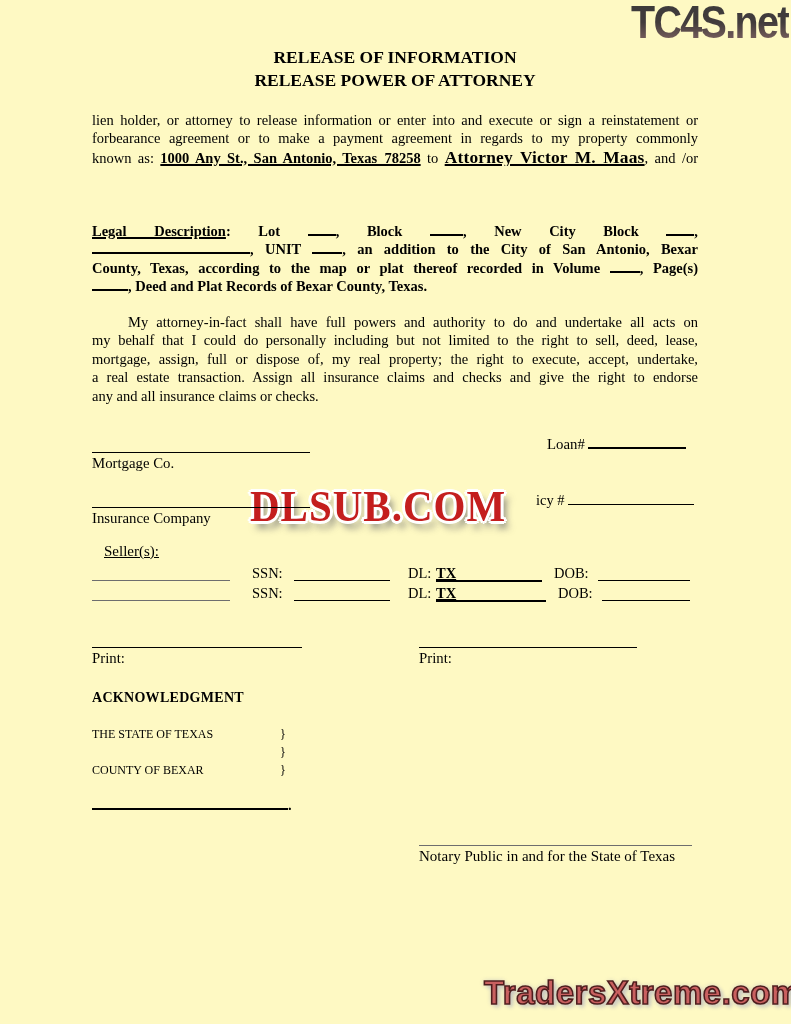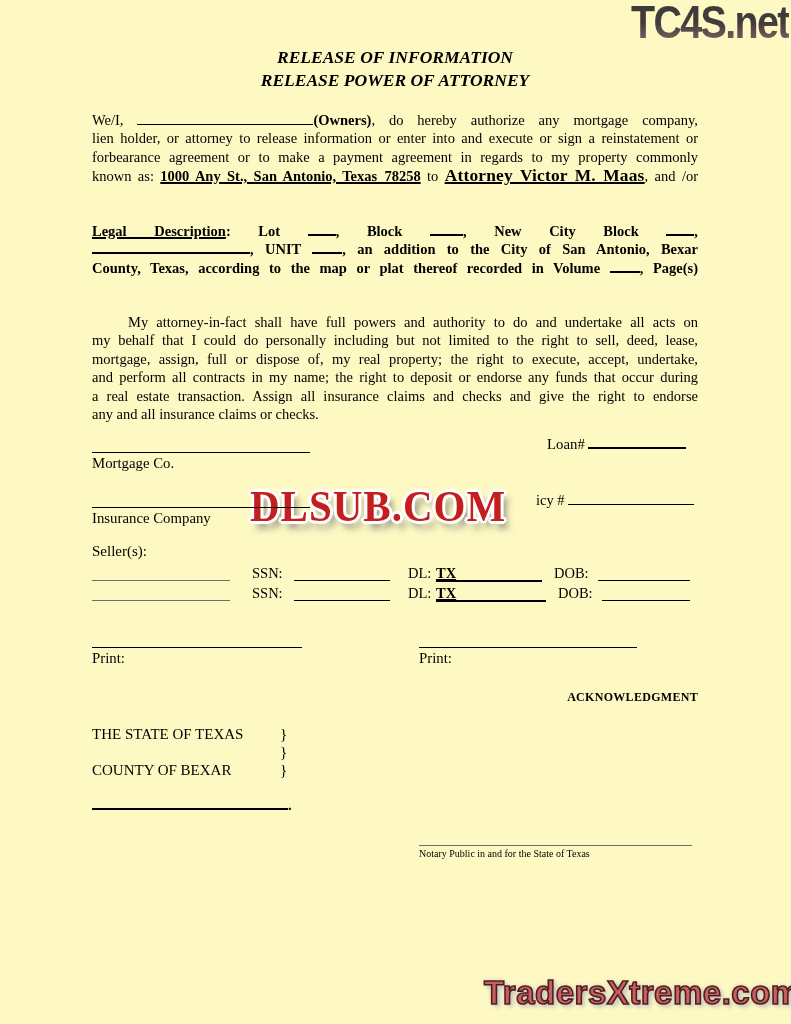--- a/index.html
+++ b/index.html
@@ -2,21 +2,21 @@
 <html><head>
 <meta charset="utf-8">
 <style>
   html,body{margin:0;padding:0;background:#e8e8e8;}
   .page{position:relative;width:791px;height:1024px;background:#fef9c3;margin:0 auto;
         font-family:"Liberation Serif","DejaVu Serif",serif;color:#000;overflow:hidden;}
   .content{position:absolute;left:92px;top:0;width:606px;}
   .blk{position:absolute;left:0;width:606px;}
 
   
-  .title{ text-align:center;font-weight:bold;font-size:17.5px;line-height:23px;font-style:italic;}
+  .title{ text-align:center;font-weight:bold;font-size:17.5px;line-height:23px;}
 
   
   .para{font-size:14.5px;}
   .tline{line-height:18.4px;height:18.4px;overflow:hidden;text-align:justify;}
   .tline.just{text-align-last:justify;}
   .b{font-weight:bold;}
   .u{text-decoration:underline;text-decoration-thickness:1.6px;}
   .lg{font-size:17.4px;letter-spacing:.2px;}
   .sp{display:inline-block;}
   .blank{display:inline-block;height:13px;border-bottom:1.4px solid #000;}
@@ -25,22 +25,22 @@
   
   .row{position:absolute;left:0;width:606px;font-size:14.5px;}
   .abs{position:absolute;top:0;white-space:nowrap;}
   .hline{position:absolute;height:0;border-top:1.5px solid #000;}
   .hline.gray{border-top-color:#6e6e6e;}
   .lbl{font-weight:normal;font-size:14.8px;}
   .ublank{display:inline-block;height:13px;border-bottom:1.4px solid #000;}
   .ublank.bb{border-bottom-width:2px;}
   .dlwrap{display:inline-block;height:15px;border-bottom:2px solid #000;font-weight:bold;}
 
-  .ackhead{text-align:right;font-weight:bold;font-size:12px;letter-spacing:.3px;}
-  .stline{position:relative;height:18px;font-size:15px;line-height:18px;}
+  .ackhead{text-align:left;font-weight:bold;font-size:14px;letter-spacing:.3px;}
+  .stline{position:relative;height:18px;font-size:12px;line-height:18px;}
   .brace{position:absolute;left:188px;top:0;}
 
   
   .wm-top{position:absolute;top:-6px;right:2px;font-family:"Liberation Sans","DejaVu Sans",sans-serif;
      font-weight:bold;font-size:47px;letter-spacing:-2px;transform:scaleX(.84);transform-origin:right top;
      background:linear-gradient(180deg,#3a3a3a 0%,#423c3c 52%,#93706d 100%);
      -webkit-background-clip:text;background-clip:text;color:transparent;}
   .wm-mid{position:absolute;top:482px;left:250px;font-family:"Liberation Serif","DejaVu Serif",serif;
      font-weight:bold;font-size:41px;letter-spacing:1px;color:#c41e1e;transform:scaleY(1.08);
      text-shadow:-2px -2px 0 #fff,2px -2px 0 #fff,-2px 2px 0 #fff,2px 2px 0 #fff,
@@ -60,37 +60,36 @@
   <div class="wm-bot">TradersXtreme.com</div>
 
   <div class="content">
 
     <div class="blk title" style="top:46px;">
       <div>RELEASE OF INFORMATION</div>
       <div>RELEASE POWER OF ATTORNEY</div>
     </div>
 
     <div class="blk para" style="top:111px;">
-        <div class="tline just"><span class="">We/I, </span><span class="blank" style="width: 176px;"></span><span class="b ">(Owners)</span><span class="">, do hereby authorize any mortgage company,</span></div>
         <div class="tline just"><span class="">lien holder, or attorney to release information or enter into and execute or sign a reinstatement or</span></div>
         <div class="tline just"><span class="">forbearance agreement or to make a payment agreement in regards to my property commonly</span></div>
         <div class="tline just"><span class="">known as: </span><span class="b u ">1000 Any St., San Antonio, Texas_78258</span><span class=""> to </span><span class="b u lg">Attorney Victor M. Maas</span><span class="">, and /or</span></div>
       </div>
 
     <div class="blk para" style="top:221px;">
         <div class="tline just"><span class="b u ">Legal Description</span><span class="b ">: Lot </span><span class="blank bb" style="width: 28px;"></span><span class="b ">, Block </span><span class="blank bb" style="width: 33px;"></span><span class="b ">, New City Block </span><span class="blank bb" style="width: 28px;"></span><span class="b ">,</span></div>
         <div class="tline just"><span class="blank bb" style="width: 158px;"></span><span class="b ">, UNIT </span><span class="blank bb" style="width: 30px;"></span><span class="b ">, an addition to the City of San Antonio, Bexar</span></div>
         <div class="tline just"><span class="b ">County, Texas, according to the map or plat thereof recorded in Volume </span><span class="blank bb" style="width: 30px;"></span><span class="b ">, Page(s)</span></div>
+        <div class="tline"><span class="blank bb" style="width: 36px;"></span><span class="b ">, Deed and Plat Records of Bexar County, Texas.</span></div>
       </div>
 
     <div class="blk para" style="top:313px;">
         <div class="tline just"><span class="sp" style="width: 36px;"></span><span class="">My attorney-in-fact shall have full powers and authority to do and undertake all acts on</span></div>
         <div class="tline just"><span class="">my behalf that I could do personally including but not limited to the right to sell, deed, lease,</span></div>
         <div class="tline just"><span class="">mortgage, assign, full or dispose of, my real property; the right to execute, accept, undertake,</span></div>
-        <div class="tline just"><span class="">and perform all contracts in my name; the right to deposit or endorse any funds that occur during</span></div>
         <div class="tline just"><span class="">a real estate transaction.  Assign all insurance claims and checks and give the right to endorse</span></div>
         <div class="tline"><span class="">any and all insurance claims or checks.</span></div>
       </div>
 
     <div class="row" style="top:432px;height:46px;">
       <div class="hline" style="left:0;top:20px;width:218px;"></div>
       <span class="abs lbl" style="left:0;top:23px;">Mortgage Co.</span>
       <span class="abs" style="left:455px;top:2px;">
         <span class="lbl">Loan#</span>
         <span class="ublank bb" style="width:98px;"></span>
@@ -100,21 +99,21 @@
     <div class="row" style="top:487px;height:46px;">
       <div class="hline" style="left:0;top:20px;width:218px;"></div>
       <span class="abs lbl" style="left:0;top:23px;">Insurance Company</span>
       <span class="abs" style="left:444px;top:4px;">
         <span>icy #</span>
         <span class="ublank" style="width:126px;"></span>
       </span>
     </div>
 
     <div class="row" style="top:543px;height:64px;">
-      <span class="abs" style="left:0;top:0;font-size:15px;">Seller(s):</span>
+      <span class="abs" style="left:12px;top:0;font-size:15px;text-decoration:underline;">Seller(s):</span>
 
       <div class="abs" style="left:0;top:22px;width:606px;height:18px;">
         <div class="hline gray" style="left:0;top:15px;width:138px;"></div>
         <span class="abs" style="left:160px;">SSN:</span>
         <span class="abs ublank" style="left:202px;top:2px;width:96px;"></span>
         <span class="abs" style="left:316px;">DL:</span>
         <span class="abs dlwrap" style="left:344px;width:106px;"><span class="u">TX</span></span>
         <span class="abs" style="left:462px;">DOB:</span>
         <span class="abs ublank" style="left:506px;top:2px;width:92px;"></span>
       </div>
@@ -152,17 +151,17 @@
         <span class="brace">}</span>
       </div>
     </div>
 
     <div class="blk para" style="top:795px;">
         <div class="tline"><span class="blank bb" style="width: 196px;"></span><span class="b ">.</span></div>
       </div>
 
     <div class="row" style="top:838px;height:32px;">
       <div class="hline gray" style="left:327px;top:7px;width:273px;"></div>
-      <span class="abs" style="left:327px;top:10px;font-size:10px;">Notary Public in and for the State of Texas</span>
+      <span class="abs" style="left:327px;top:10px;font-size:15px;">Notary Public in and for the State of Texas</span>
     </div>
 
   </div>
 </div>
 
 </body></html>

